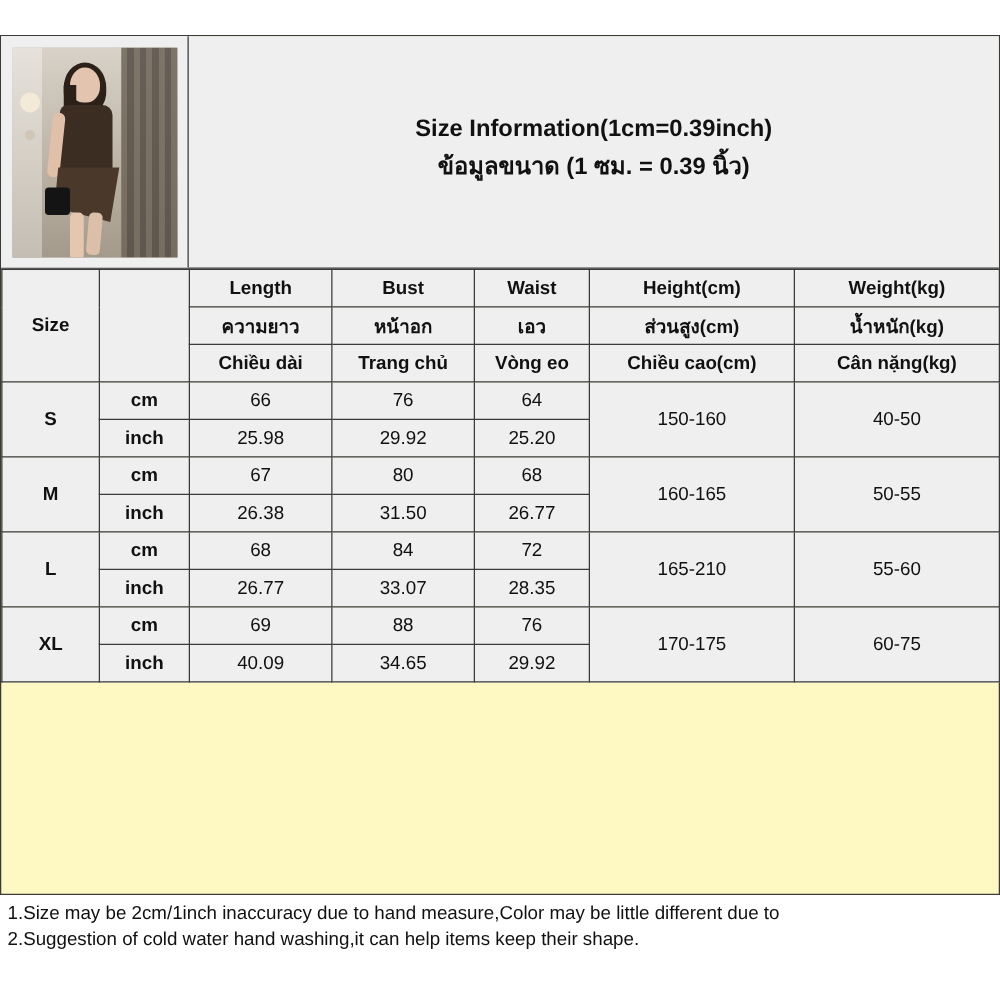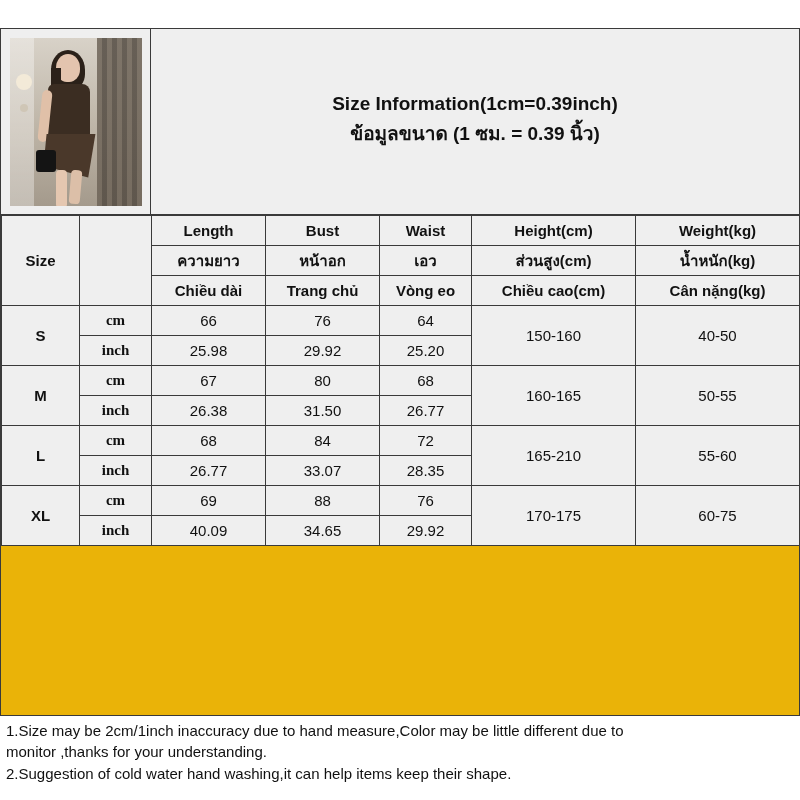--- a/index.html
+++ b/index.html
@@ -19,21 +19,21 @@
     width: 800px;
     height: 800px;
     background: #ffffff;
   }
   .chart {
     position: absolute;
     left: 0;
     top: 28px;
     width: 800px;
     height: 688px;
-    background: #eab308;
+    background: #fef9c3;
     border: 1px solid #3a3a3a;
     box-sizing: border-box;
     display: flex;
     flex-direction: column;
   }
 
   
   .header {
     display: flex;
     height: 186px;
@@ -204,21 +204,20 @@
     font-weight: bold;
     font-size: 23px;
   }
   td.size-label {
     font-weight: bold;
     font-size: 17px;
   }
   td.unit-cell {
     font-weight: bold;
     font-size: 14.5px;
-    font-family: Liberation Serif, serif;
   }
   td.val { font-size: 15.5px; }
   td.span-cell { font-size: 15.5px; }
 
   
   .attention {
     position: absolute;
     left: 0;
     top: 716px;
     width: 800px;
@@ -360,17 +359,16 @@
           <td class="val">40.09</td>
           <td class="val">34.65</td>
           <td class="val">29.92</td>
         </tr>
       </tbody>
     </table>
   </div>
 
   <div class="attention">
     <div>1.Size may be 2cm/1inch inaccuracy due to hand measure,Color may be little different due to</div>
-    <div>monitor ,thanks for your understanding.</div>
     <div>2.Suggestion of cold water hand washing,it can help items keep their shape.</div>
   </div>
 
 </div>
 
 </body></html>

